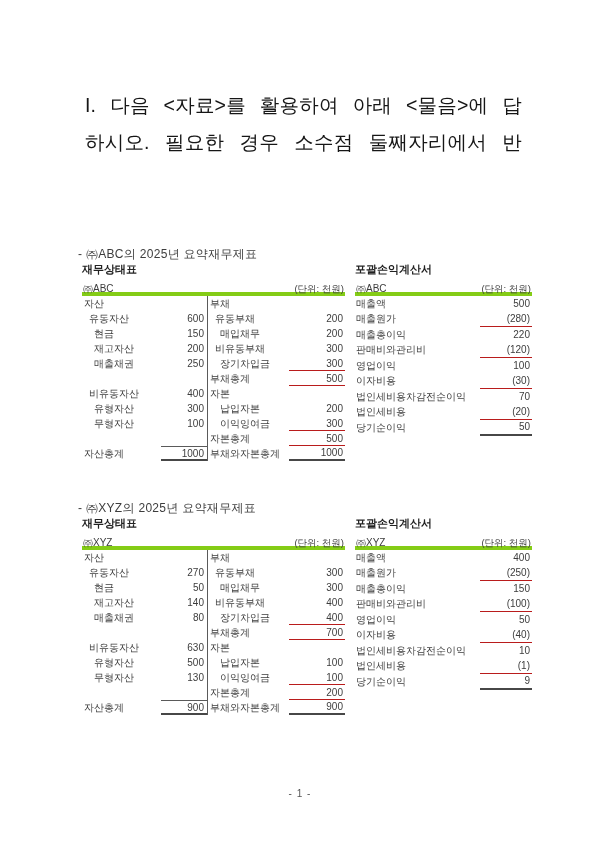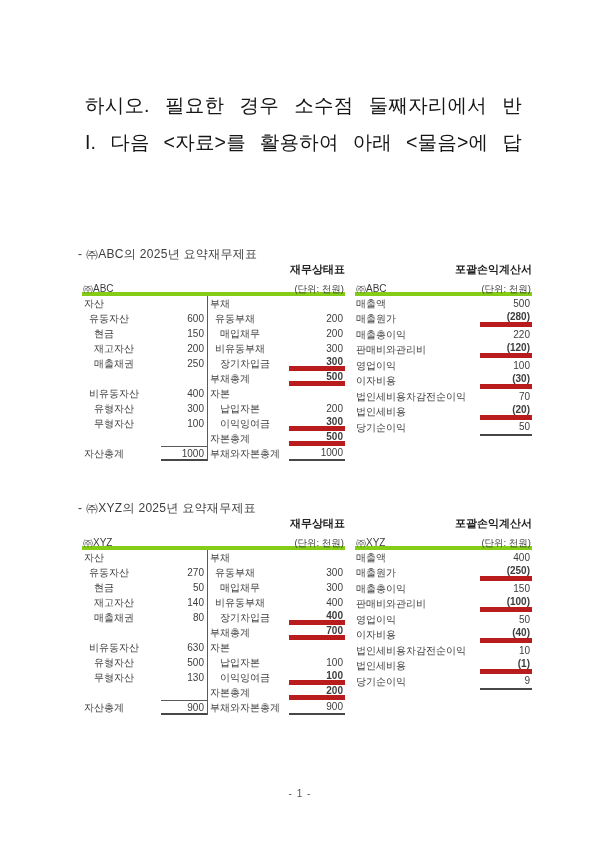--- a/index.html
+++ b/index.html
@@ -18,64 +18,64 @@
   
   .data-label { position:absolute; left:0; top:207px; width:600px;
     text-align:center; font-size:11px; color:#3d3d3d; }
   
   .sec-heading { position:absolute; left:78px; font-size:12px; color:#3d3d3d;
     letter-spacing:0.3px; }
   .sec-heading.h1 { top:246px; }
   .sec-heading.h2 { top:500px; }
   
   .tbl { position:absolute; font-size:10px; color:#3d3d3d; }
-  .tbl-title { font-size:11px; font-weight:bold; color:#222; text-align:right;
+  .tbl-title { font-size:11px; font-weight:bold; color:#222; text-align:left;
     height:14px; line-height:14px; margin-bottom:6px; }
   .company-row { display:flex; justify-content:space-between; align-items:baseline;
     height:14px; padding:0 1px 2px 1px; border-bottom:4px solid #84cc16; }
   .company { font-size:10px; }
   .unit { font-size:9.5px; }
   
   .bs-tbl { width:263px; }
   .bs-tbl.abc { left:82px; top:262px; }
   .bs-tbl.xyz { left:82px; top:516px; }
   .bs-row { display:flex; height:15px; }
   .bs-half { height:100%; display:flex; align-items:stretch; }
   .bs-left  { width:126px; border-right:1px solid #5a5a5a; }
   .bs-right { width:137px; }
   .lbl { flex:1; display:flex; align-items:center; white-space:nowrap; overflow:hidden; }
   .ind0 { padding-left:2px; } .ind1 { padding-left:7px; } .ind2 { padding-left:12px;text-align:center; }
   .val { display:flex; align-items:center; justify-content:flex-end;
     height:100%; padding-right:3px; }
   .bs-left  .val { width:46px; }
   .bs-right .val { width:56px; padding-right:2px; }
   .line-t { border-top:1px solid #5a5a5a; }
-  .line-b { border-bottom:5px solid #b91c1c;font-weight:bold; }
+  .line-b { border-bottom:1px solid #b91c1c; }
   .line-k { border-bottom:2px solid #474747; }
   
   .is-tbl { width:177px; }
   .is-tbl.abc { left:355px; top:262px; }
   .is-tbl.xyz { left:355px; top:516px; }
   .is-row { display:flex; height:15.5px; }
   .is-lbl { flex:1; display:flex; align-items:center; padding-left:1px;
     white-space:nowrap; overflow:hidden; }
   .is-val { width:52px; height:100%; display:flex; align-items:center;
     justify-content:flex-end; padding-right:2px; }
   
   .page-num { position:absolute; left:0; top:788px; width:600px;
     text-align:center; font-size:10px; color:#555; letter-spacing:1px; }
 </style>
 </head>
 <body>
 
 <div class="page">
 
   <div class="main-title">
+    <div class="title-line">I. 다음 &lt;자료&gt;를 활용하여 아래 &lt;물음&gt;에 답</div>
     <div class="title-line">하시오. 필요한 경우 소수점 둘째자리에서 반</div>
-    <div class="title-line">I. 다음 &lt;자료&gt;를 활용하여 아래 &lt;물음&gt;에 답</div>
   </div>
 
 
   <div class="sec-heading h1">- ㈜ABC의 2025년 요약재무제표</div>
 
   <div class="tbl bs-tbl abc">
     <div class="tbl-title">재무상태표</div>
     <div class="company-row">
       <span class="company">㈜ABC</span>
       <span class="unit">(단위: 천원)</span>

